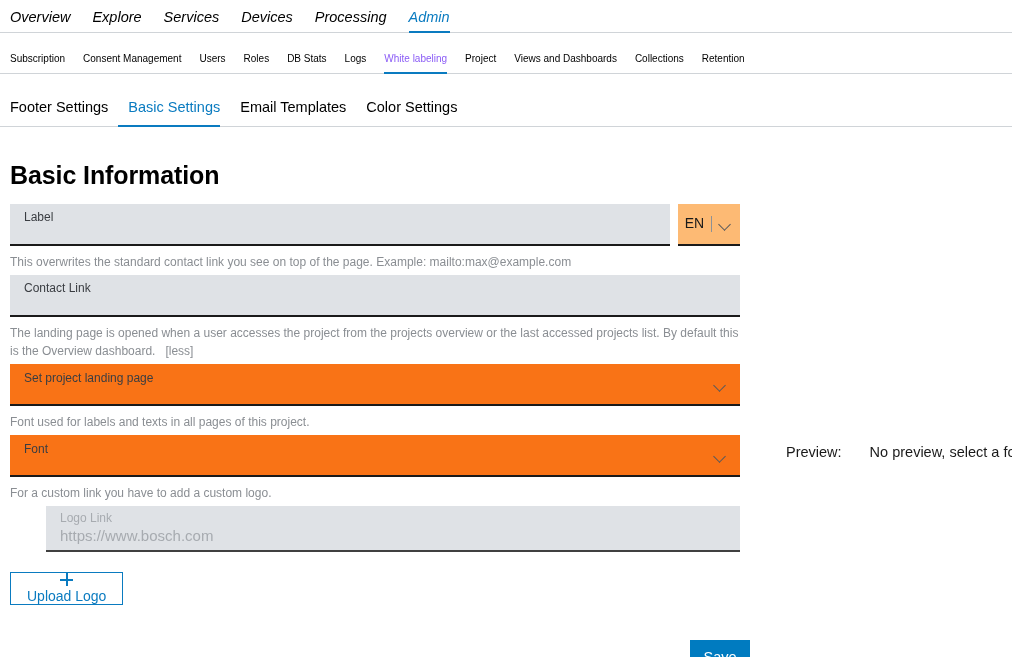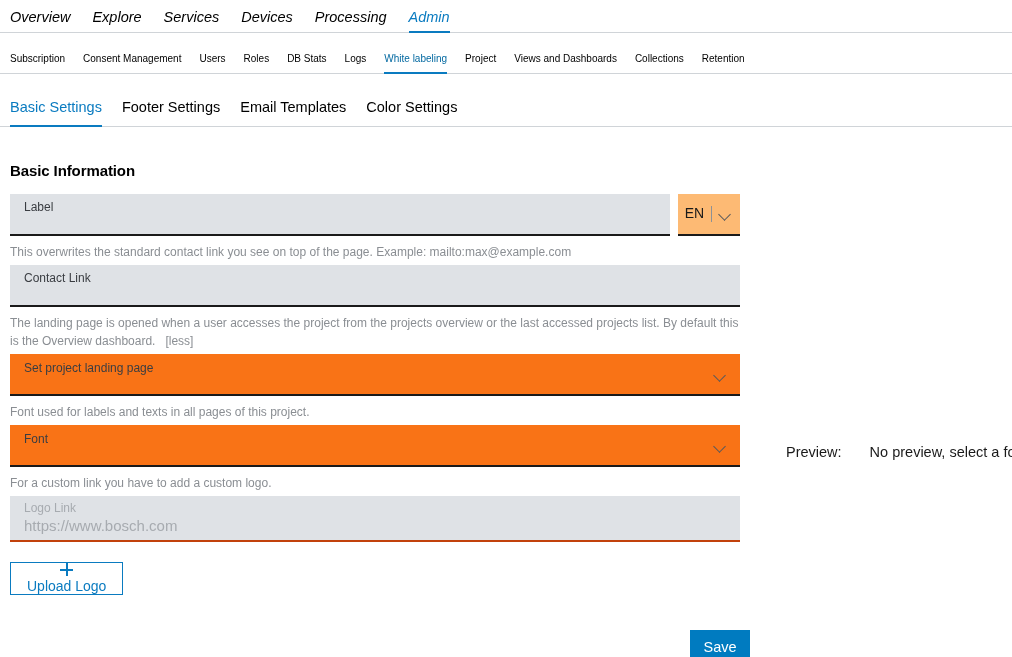--- a/index.html
+++ b/index.html
@@ -61,21 +61,21 @@
   .secondary-nav .nav-item {
     font-size: 10px;
     color: #000000;
     padding: 0 9px 9px 9px;
     line-height: 1;
     cursor: pointer;
     position: relative;
     white-space: nowrap;
   }
   .secondary-nav .nav-item:first-child { padding-left: 0; }
-  .secondary-nav .nav-item.active { color: #0369a1; }
+  .secondary-nav .nav-item.active { color: #8b5cf6; }
   .secondary-nav .nav-item.active::after {
     content: "";
     position: absolute;
     left: 9px;
     right: 9px;
     bottom: -1px;
     height: 2px;
     background: #0a7bc0;
   }
 
@@ -107,21 +107,21 @@
     height: 2px;
     background: #0a7bc0;
   }
 
   
   .content {
     padding: 0 10px;
     position: relative;
   }
   .page-title {
-    font-size: 15px;
+    font-size: 25px;
     font-weight: bold;
     margin: 36px 0 16px 0;
     line-height: 1;
     letter-spacing: -0.1px;
   }
 
   .form-area { width: 730px; position: relative; }
 
   .field-row { display: flex; align-items: stretch; }
 
@@ -134,22 +134,23 @@
     padding: 7px 14px 0 14px;
     cursor: text;
     flex: 1 1 auto;
   }
   .txt-field .fl-label {
     font-size: 12px;
     color: #3a3d42;
     line-height: 1;
   }
   .txt-field.disabled {
-    border-bottom: 2px solid #c2410c;
+    border-bottom: 2px solid #404040;
     cursor: default;
+    margin-left: 36px;
   }
   .txt-field.disabled .fl-label { color: #a7abb0; }
   .txt-field .fl-value {
     font-size: 15px;
     color: #a7abb0;
     line-height: 1.25;
     margin-top: 3px;
   }
   .txt-field.logo { height: 46px; padding-top: 6px; }
 
@@ -302,22 +303,22 @@
   <div class="nav-item">DB Stats</div>
   <div class="nav-item">Logs</div>
   <div class="nav-item active">White labeling</div>
   <div class="nav-item">Project</div>
   <div class="nav-item">Views and Dashboards</div>
   <div class="nav-item">Collections</div>
   <div class="nav-item">Retention</div>
 </nav>
 
 <nav class="tab-nav">
+  <div class="tab-item">Footer Settings</div>
   <div class="tab-item active">Basic Settings</div>
-  <div class="tab-item">Footer Settings</div>
   <div class="tab-item">Email Templates</div>
   <div class="tab-item">Color Settings</div>
 </nav>
 
 <main class="content">
 
   <h1 class="page-title">Basic Information</h1>
 
   <div class="form-area">
 

